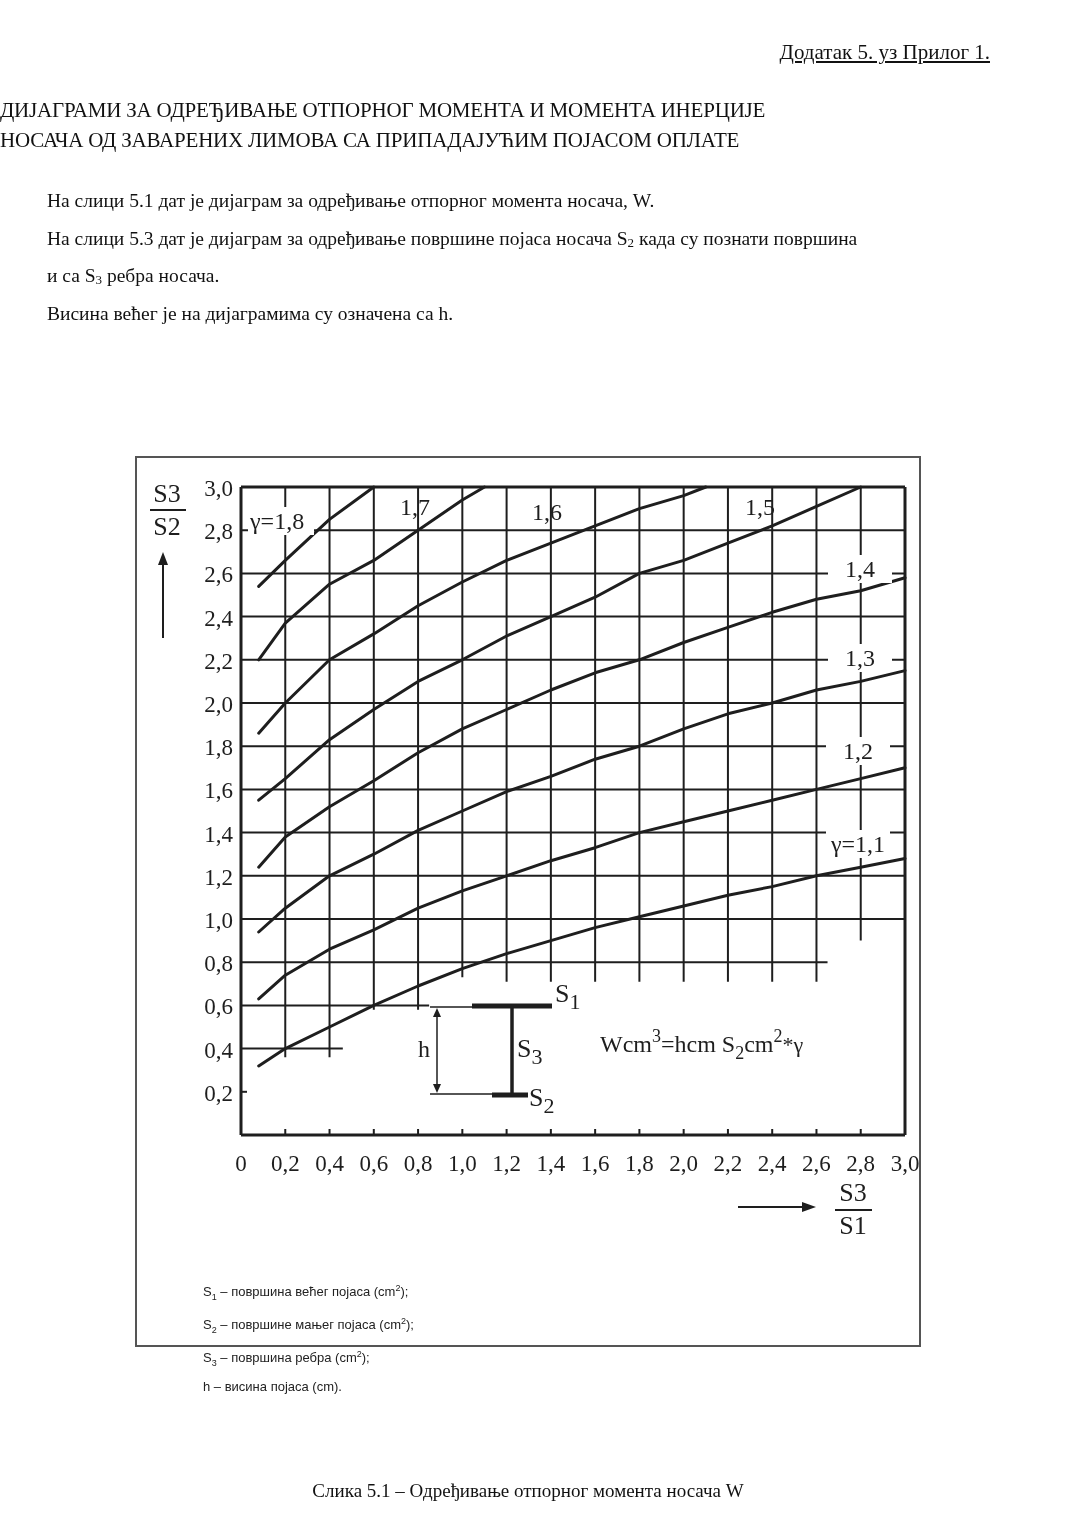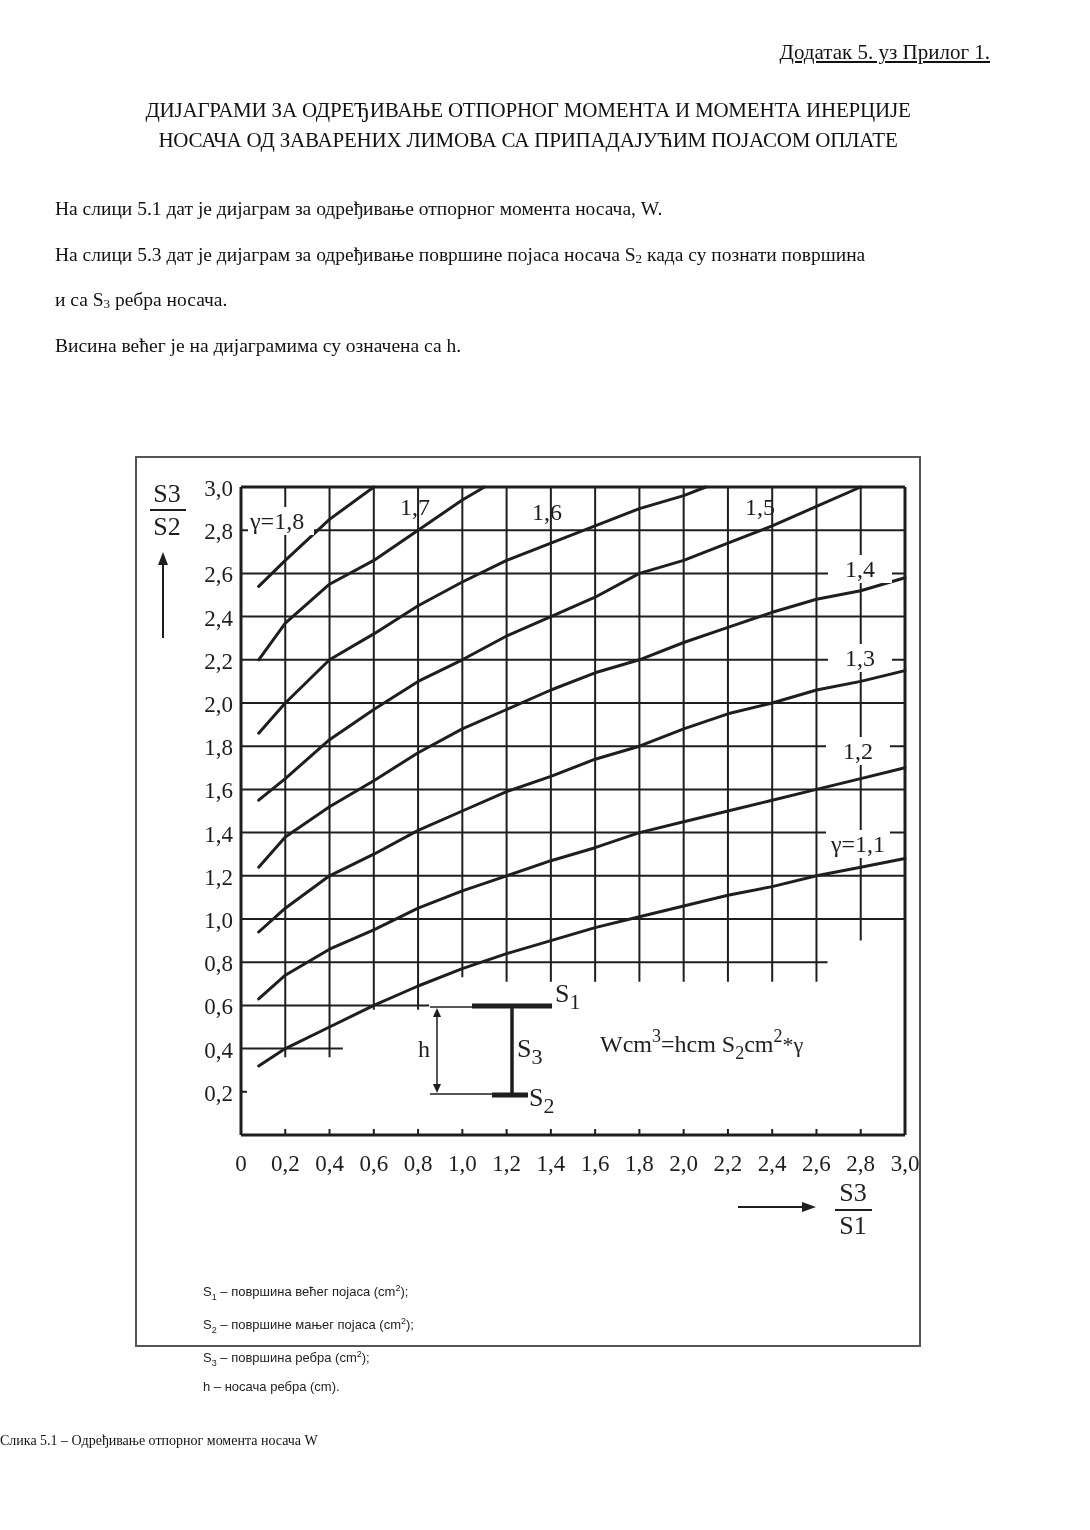--- a/index.html
+++ b/index.html
@@ -1,26 +1,26 @@
 <!DOCTYPE html>
 <html><head>
   <meta charset="utf-8">
   <style>
     html, body { margin: 0; padding: 0; background: #ffffff; }
     body { width: 1090px; height: 1530px; position: relative; font-family: "Liberation Serif", "DejaVu Serif", serif; color: #111; overflow: hidden; }
     .addendum { position: absolute; top: 40px; right: 100px; font-size: 21px; text-decoration: underline; }
-    .title { position: absolute; top: 95px; left: 0; width: 1056px; text-align: center; font-size: 21px; line-height: 30px; letter-spacing: -0.2px; }
+    .title { position: absolute; top: 95px; left: 0; width: 1056px; font-size: 21px; line-height: 30px; letter-spacing: -0.2px; }
     .intro { position: absolute; top: 178px; left: 39px; width: 1010px; font-size: 19.5px; line-height: 29.5px; }
-    .intro p { margin: 16px; }
+    .intro p { margin: 8px; }
     .intro sub { font-size: 13px; vertical-align: -2px; line-height: 0; }
     .figure { position: absolute; left: 135px; top: 456px; width: 786px; height: 891px; border: 2px solid #555; box-sizing: border-box; background: #fff; }
     .figure svg { position: absolute; left: -135px; top: -456px; }
     .legend { position: absolute; left: 66px; top: 818px; font-family: "Liberation Sans", "DejaVu Sans", sans-serif; font-size: 13px; line-height: 24px; color: #222; }
     .legend sub, .legend sup { font-size: 9px; }
-    .caption { position: absolute; top: 1433px; left: 0; width: 1056px; font-size: 14px; }
+    .caption { position: absolute; top: 1480px; left: 0; width: 1056px; text-align: center; font-size: 19px; }
   </style>
 </head>
 <body>
 
 <div class="addendum">Додатак 5. уз Прилог 1.</div>
 
 <div class="title">
   <div>ДИЈАГРАМИ ЗА ОДРЕЂИВАЊЕ ОТПОРНОГ МОМЕНТА И МОМЕНТА ИНЕРЦИЈЕ</div>
   <div>НОСАЧА ОД ЗАВАРЕНИХ ЛИМОВА СА ПРИПАДАЈУЋИМ ПОЈАСОМ ОПЛАТЕ</div>
 </div>
@@ -154,17 +154,17 @@
       <text x="416" y="1055" font-family="Liberation Serif, serif" font-size="24" fill="#1e1e1e">h</text>
       <text x="553" y="1000" font-family="Liberation Serif, serif" font-size="26" fill="#1e1e1e"><tspan>S</tspan><tspan dy="7" font-size="22">1</tspan></text>
       <text x="515" y="1055" font-family="Liberation Serif, serif" font-size="26" fill="#1e1e1e"><tspan>S</tspan><tspan dy="7" font-size="22">3</tspan></text>
       <text x="527" y="1104" font-family="Liberation Serif, serif" font-size="26" fill="#1e1e1e"><tspan>S</tspan><tspan dy="7" font-size="22">2</tspan></text>
       <text x="598" y="1050" font-family="Liberation Serif, serif" font-size="24" fill="#1e1e1e"><tspan dy="0" font-size="24">Wcm</tspan><tspan dy="-10" font-size="18">3</tspan><tspan dy="10" font-size="24">=hcm S</tspan><tspan dy="7" font-size="18">2</tspan><tspan dy="-7" font-size="24">cm</tspan><tspan dy="-10" font-size="18">2</tspan><tspan dy="10" font-size="22">*γ</tspan></text>
     </svg>
   <div class="legend" id="legend">
       <div><span>S</span><sub>1</sub><span> – површина већег појаса (cm</span><sup>2</sup><span>);</span></div>
       <div><span>S</span><sub>2</sub><span> – површине мањег појаса (cm</span><sup>2</sup><span>);</span></div>
       <div><span>S</span><sub>3</sub><span> – површина ребра (cm</span><sup>2</sup><span>);</span></div>
-      <div><span>h</span><span> –  носача ребра (cm).</span></div>
+      <div><span>h</span><span> –  висина појаса (cm).</span></div>
     </div>
 </div>
 
 <div class="caption">Слика 5.1 – Одређивање отпорног момента носача W</div>
 
 </body></html>

